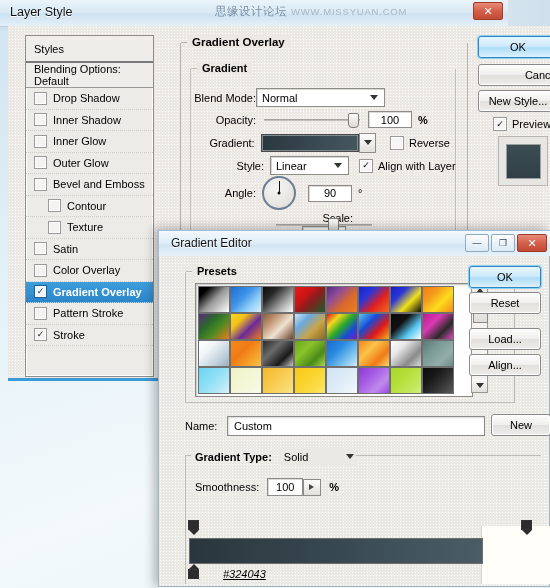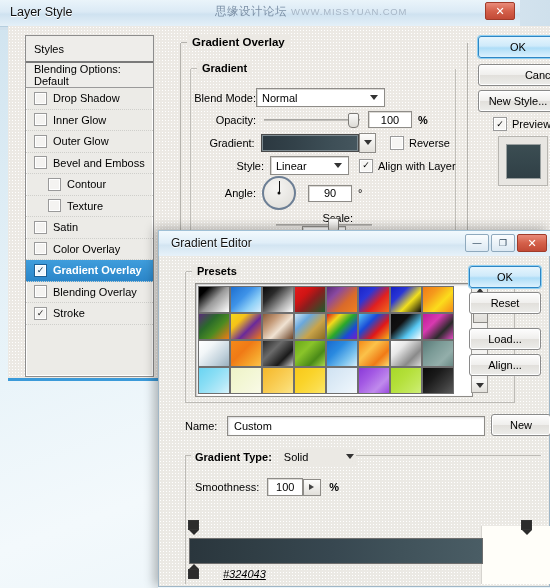--- a/index.html
+++ b/index.html
@@ -12,21 +12,21 @@
   
   #desktop{position:absolute;inset:0;
     background:linear-gradient(160deg,#cfe3ef 0%,#e6f2f8 40%,#f3f9fc 70%,#e8f3f8 100%);}
   #desk-blur{position:absolute;left:0;top:0;width:550px;height:30px;
     background:linear-gradient(90deg,#cfe0ec 0%,#dfe9f2 30%,#e2a4d0 46%,#c94d9e 56%,#d9a7cf 64%,#dfeaf3 76%,#cfe0ec 100%);
     filter:blur(0.3px);opacity:.95;}
   
   #layer-style{position:absolute;left:0;top:0;width:550px;height:382px;}
   .ls-title{position:absolute;left:0;top:0;width:508px;height:26px;
     background:linear-gradient(180deg,#eaf4fa 0%,#dbeaf5 45%,#cfe2f0 55%,#e4f0f8 100%);
-    border-bottom:1px solid #b6cede;padding-left:12px;}
+    border-bottom:1px solid #b6cede;}
   .ls-title-text{position:absolute;left:10px;top:5px;font-size:12.5px;color:#111;
     text-shadow:0 1px 0 #fff;}
   .watermark{position:absolute;left:215px;top:4px;font-size:11px;color:#8e9fb2;
     letter-spacing:.5px;}
   .watermark .cn{color:#7b8fa5;font-size:11.5px;}
   .watermark .url{font-size:9.5px;color:#a7b6c6;letter-spacing:.8px;margin-left:4px;}
   .winbtn-close{position:absolute;right:5px;top:2px;width:28px;height:16px;
     background:linear-gradient(180deg,#e88b7a 0%,#d4604a 50%,#c24a36 100%);
     border:1px solid #a03b2a;border-radius:2px;
     display:flex;align-items:center;justify-content:center;
@@ -207,20 +207,24 @@
       <div class="styles-blend">
         <span>Blending Options: Default</span>
       </div>
       <div id="styles-list">
           <div class="style-row">
             <div class="chk"></div>
             <span class="style-label">Drop Shadow</span>
           </div>
           <div class="style-row">
             <div class="chk"></div>
+            <span class="style-label">Inner Shadow</span>
+          </div>
+          <div class="style-row">
+            <div class="chk"></div>
             <span class="style-label">Inner Glow</span>
           </div>
           <div class="style-row">
             <div class="chk"></div>
             <span class="style-label">Outer Glow</span>
           </div>
           <div class="style-row">
             <div class="chk"></div>
             <span class="style-label">Bevel and Emboss</span>
           </div>
@@ -239,21 +243,21 @@
           <div class="style-row">
             <div class="chk"></div>
             <span class="style-label">Color Overlay</span>
           </div>
           <div class="style-row sel">
             <div class="chk">✓</div>
             <span class="style-label">Gradient Overlay</span>
           </div>
           <div class="style-row">
             <div class="chk"></div>
-            <span class="style-label">Blending Overlay</span>
+            <span class="style-label">Pattern Stroke</span>
           </div>
           <div class="style-row">
             <div class="chk">✓</div>
             <span class="style-label">Stroke</span>
           </div>
         </div>
     </div>
 
     <div class="go-group">
       <div class="grp-border"></div>

